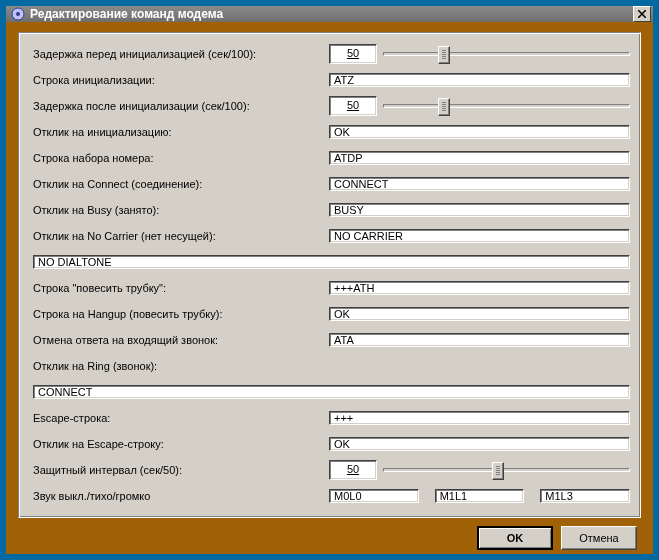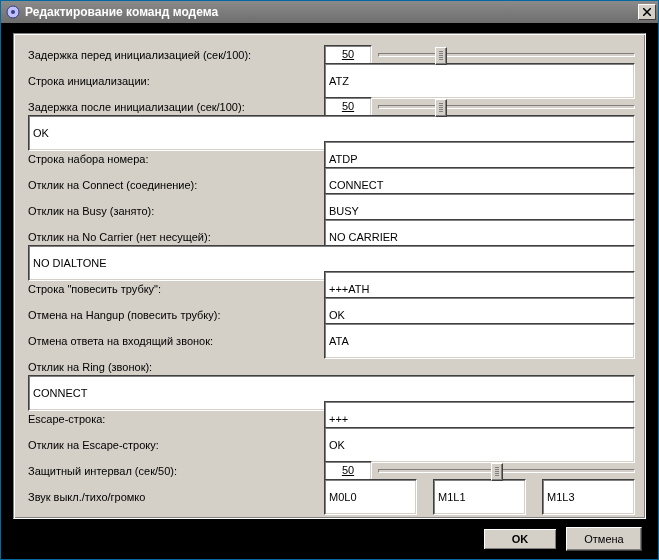--- a/index.html
+++ b/index.html
@@ -7,22 +7,22 @@
     font-family: Tahoma, Arial, sans-serif;
     font-size: 11px;
     background: #d4d0c8;
     width: 659px;
     height: 560px;
     overflow: hidden;
   }
   .window {
     width: 659px;
     height: 560px;
-    border: 1px solid #0369a1;
-    background: #000000;
+    border: 6px solid #0369a1;
+    background: #a16207;
     display: flex;
     flex-direction: column;
   }
   .titlebar {
     height: 22px;
     background: linear-gradient(180deg, #8a8a8a 0%, #6e6e6e 100%);
     color: #fff;
     display: flex;
     align-items: center;
     padding: 0 2px 0 4px;
@@ -73,21 +73,21 @@
     white-space:nowrap;
     overflow:hidden;
   }
   .field {
     flex:1;
     display:flex;
     align-items:center;
     gap:6px;
   }
   .text-input {
-    height: 36px;
+    height: 14px;
     border: 1px solid #404040;
     border-right-color:#fff;
     border-bottom-color:#fff;
     box-shadow: inset 1px 1px 0 #808080, inset -1px -1px 0 #d4d0c8;
     background:#fff;
     padding: 0 4px;
     font: inherit;
     width:100%;
   }
   .num-box {
@@ -206,20 +206,21 @@
           <div class="field">
             <div class="num-box">50</div>
             <div class="slider">
               <div class="slider-track">
                 <div class="slider-thumb" style="left: 22%;"></div>
               </div>
             </div>
           </div>
         </div>
         <div class="row">
+          <div class="label">Отклик на инициализацию:</div>
           <div class="field">
             <input class="text-input" value="OK" style="">
           </div>
         </div>
         <div class="row">
           <div class="label">Строка набора номера:</div>
           <div class="field">
             <input class="text-input" value="ATDP" style="">
           </div>
         </div>
@@ -246,21 +247,21 @@
             <input class="text-input" value="NO DIALTONE" style="">
           </div>
         </div>
         <div class="row">
           <div class="label">Строка "повесить трубку":</div>
           <div class="field">
             <input class="text-input" value="+++ATH" style="">
           </div>
         </div>
         <div class="row">
-          <div class="label">Отмена на Hangup (повесить трубку):</div>
+          <div class="label">Строка на Hangup (повесить трубку):</div>
           <div class="field">
             <input class="text-input" value="OK" style="">
           </div>
         </div>
         <div class="row">
           <div class="label">Отмена ответа на входящий звонок:</div>
           <div class="field">
             <input class="text-input" value="ATA" style="">
           </div>
         </div>

